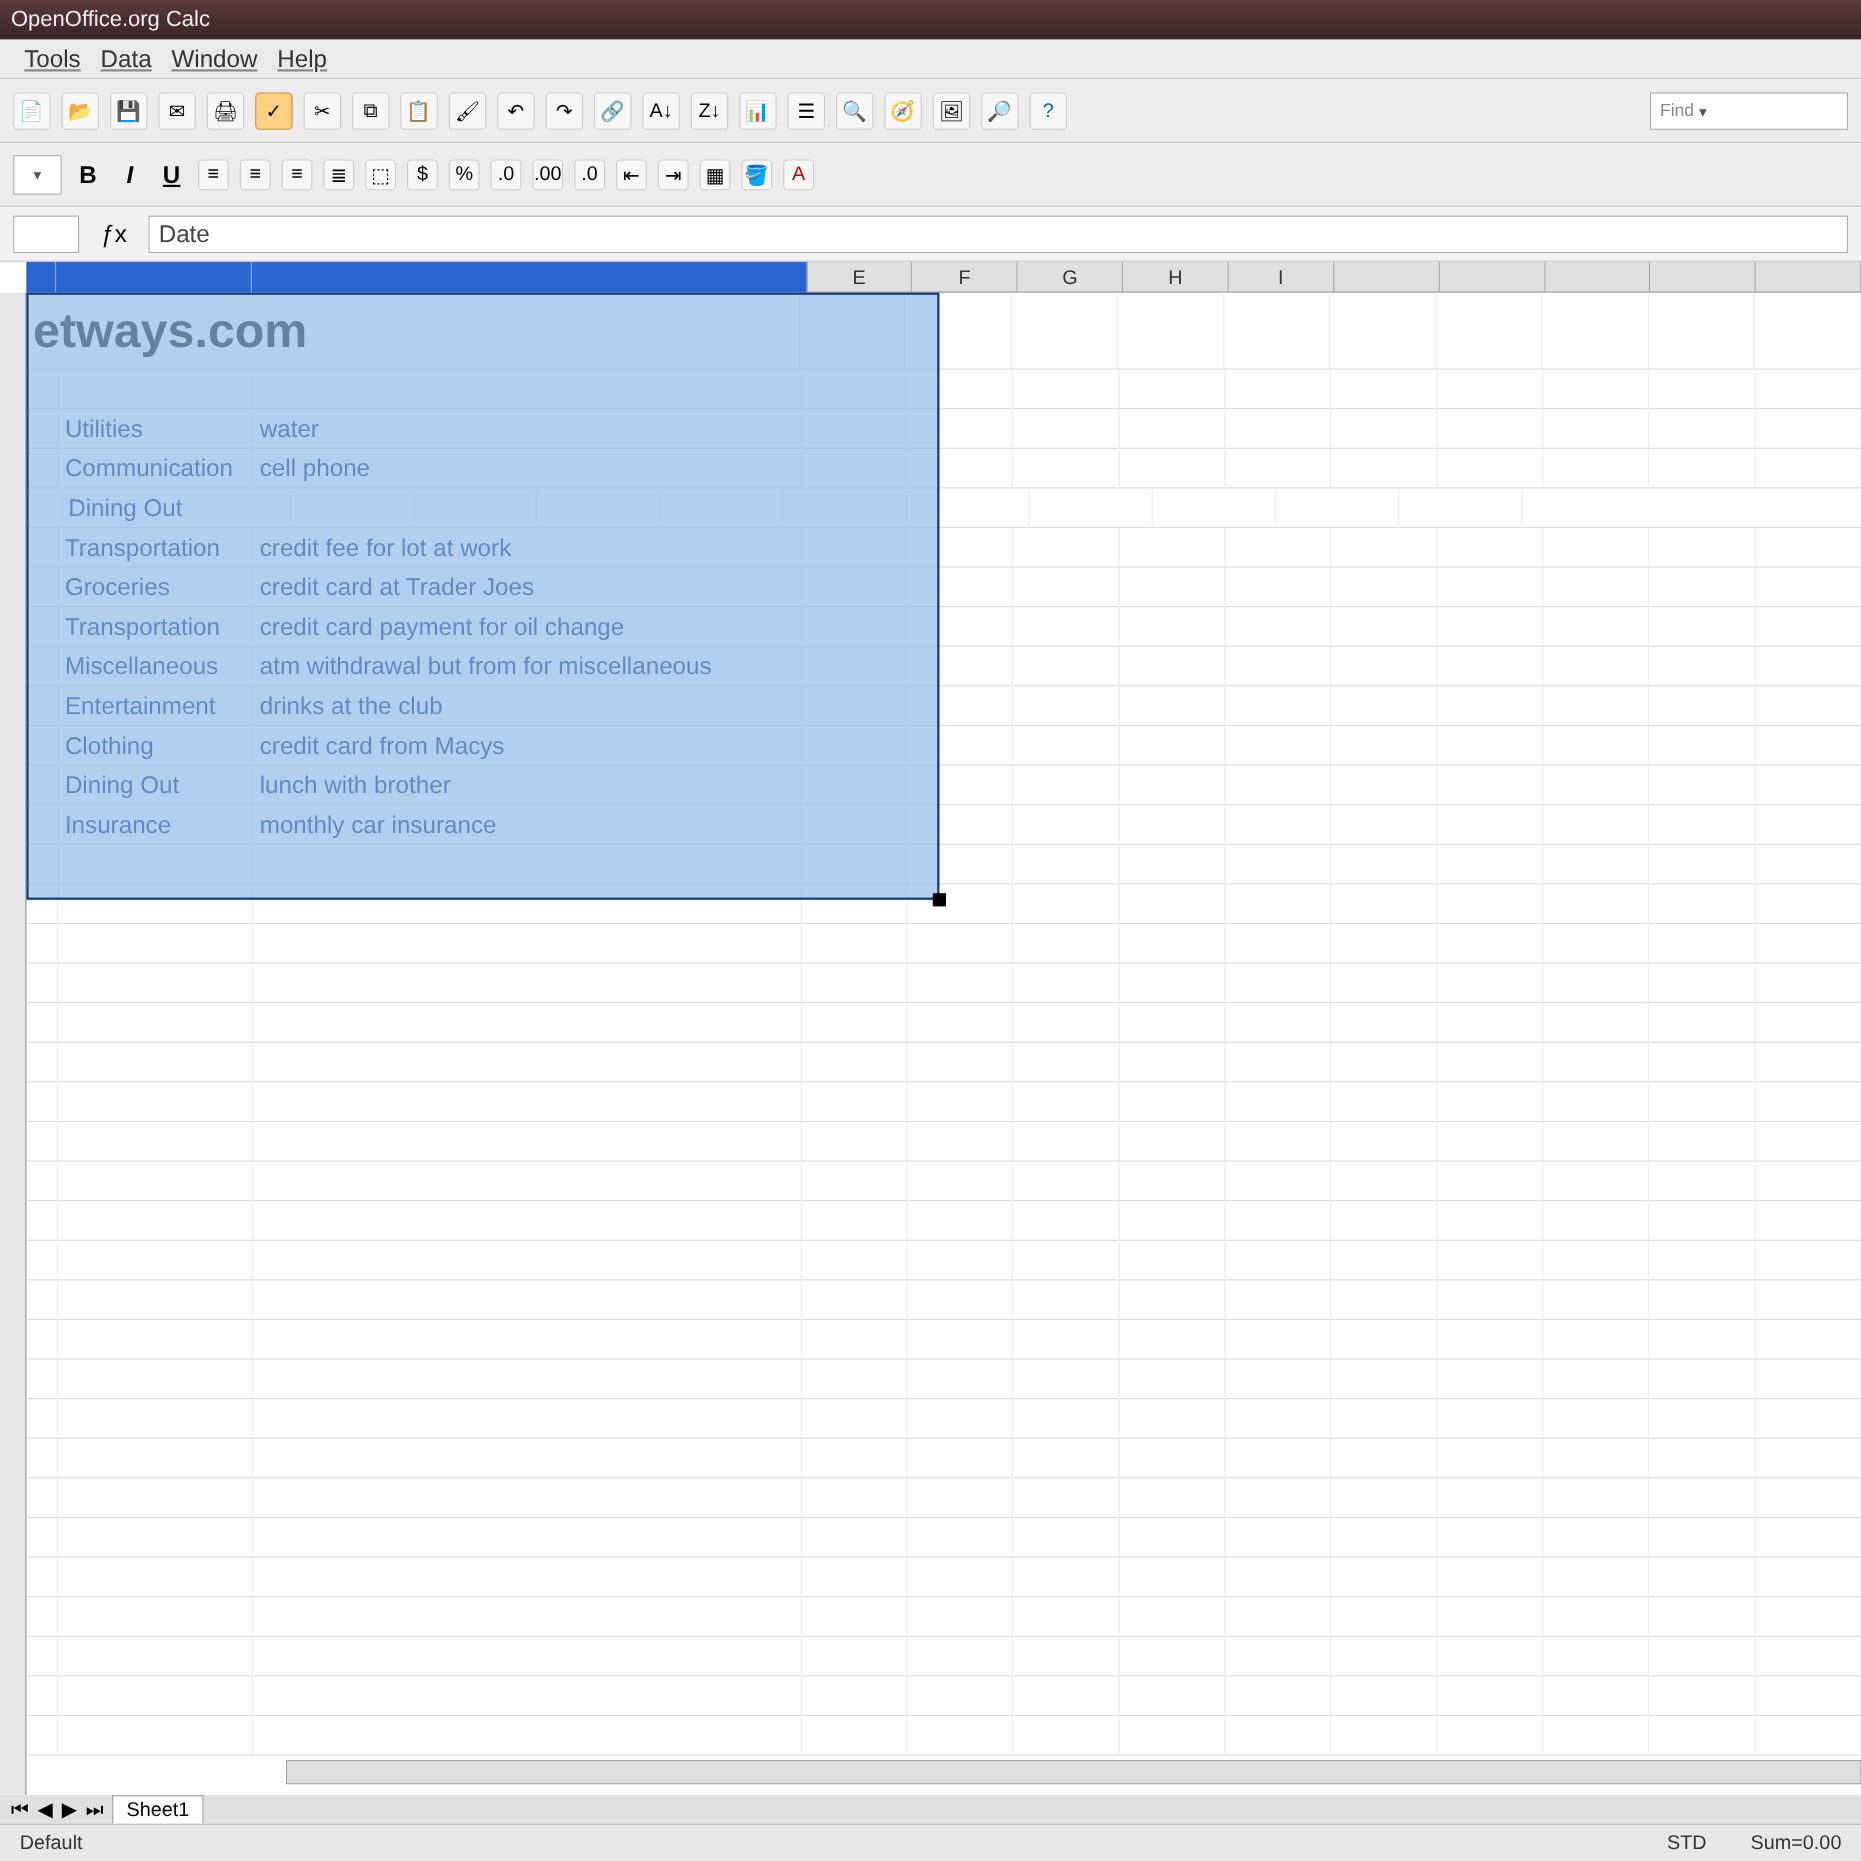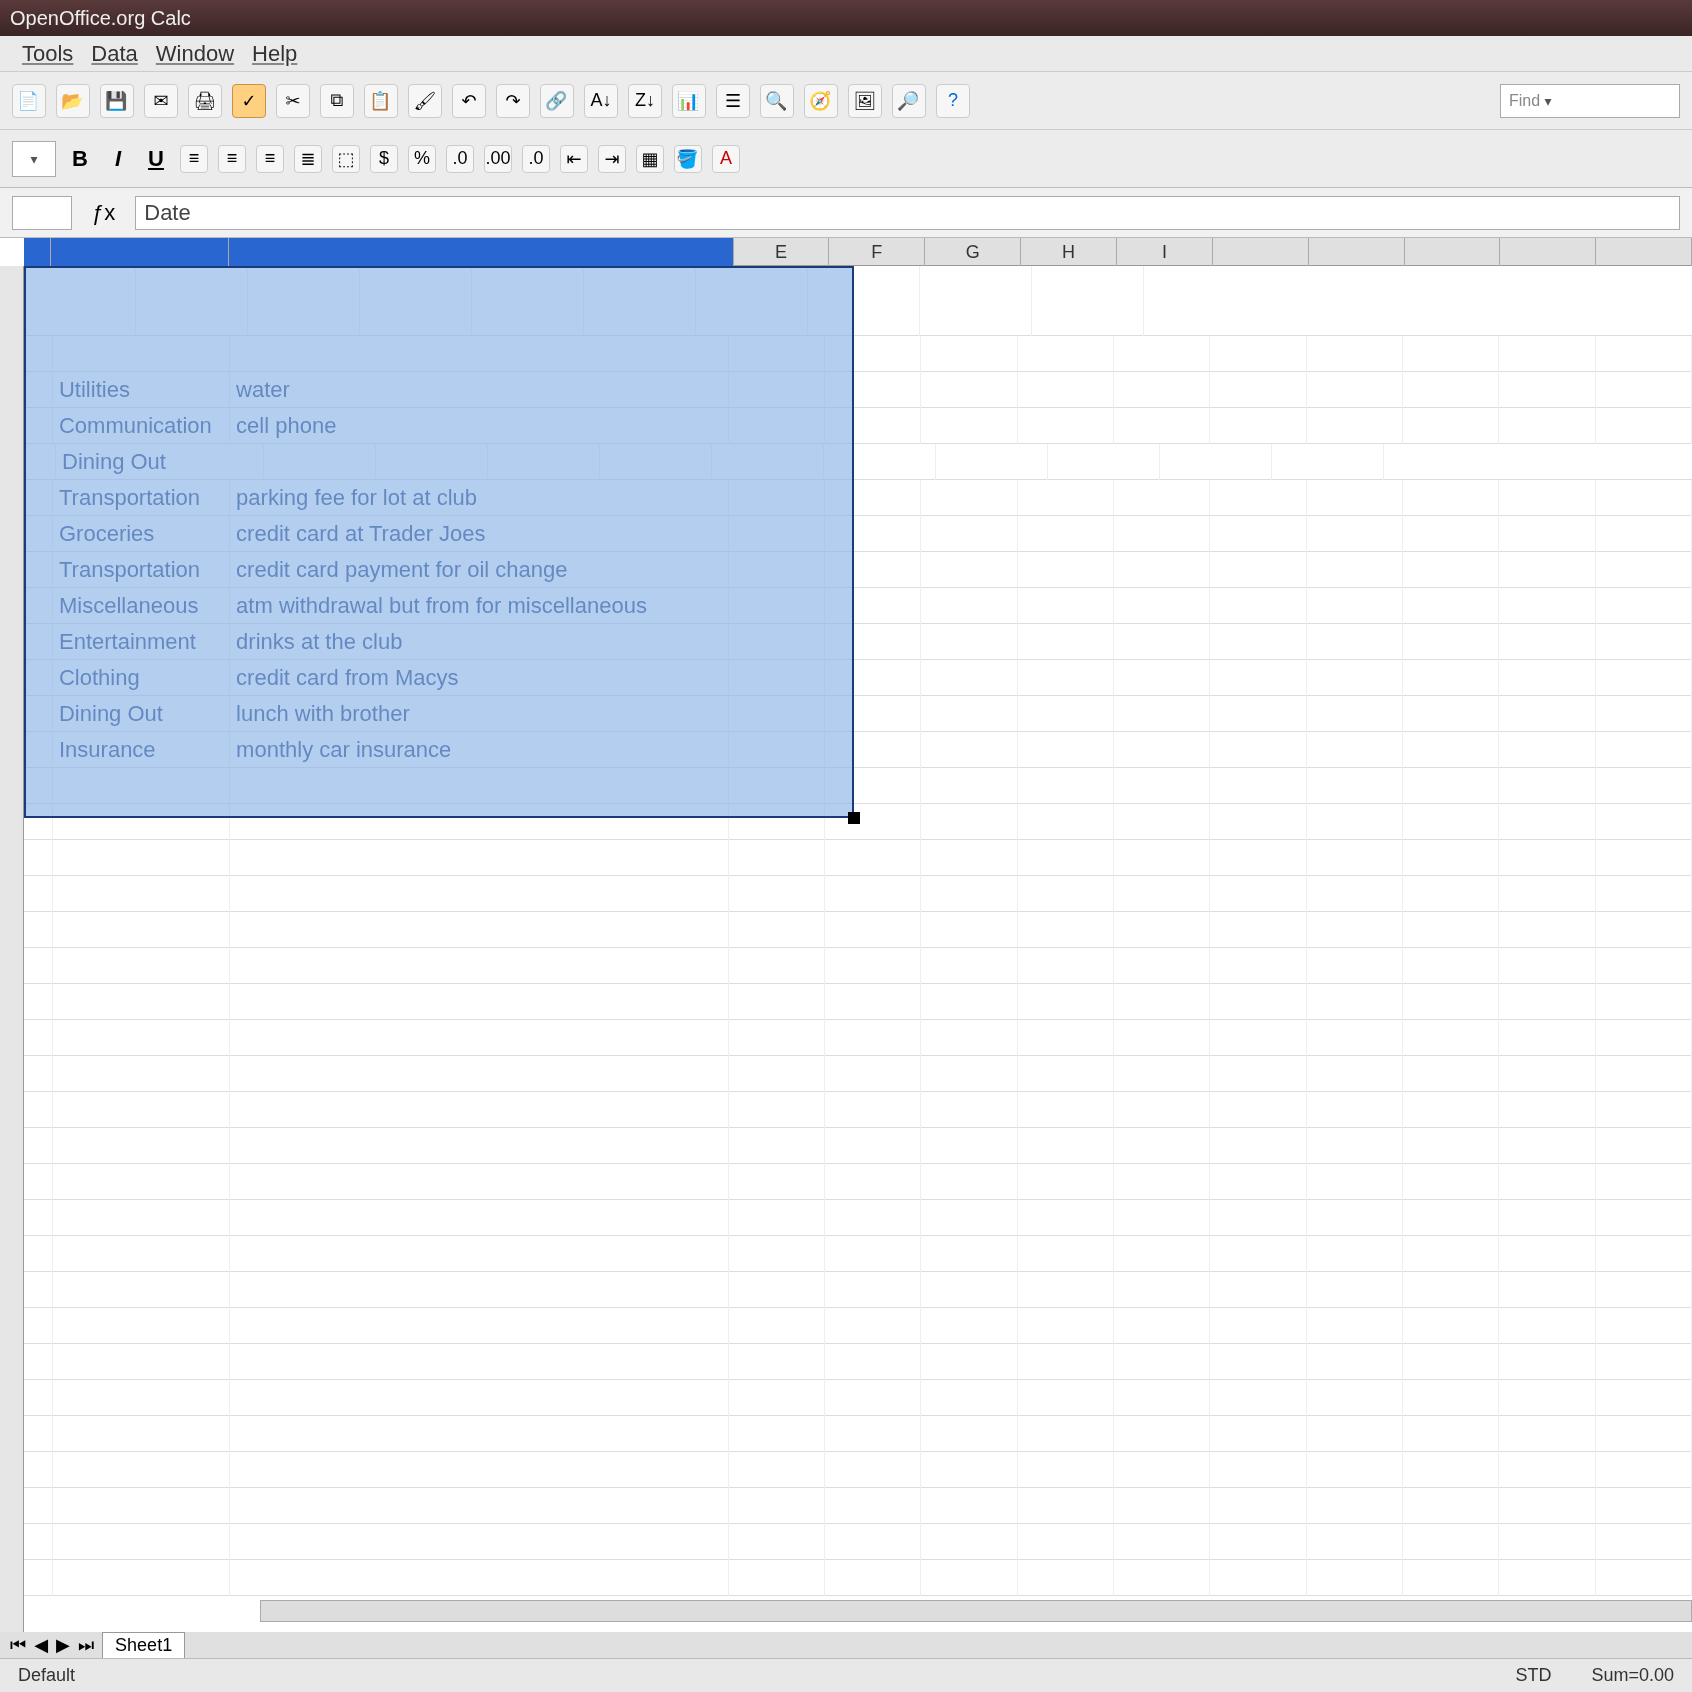--- a/index.html
+++ b/index.html
@@ -129,20 +129,21 @@
           <div class="colcell" style="width: 112px;"></div>
           <div class="colcell" style="width: 112px;"></div>
           <div class="colcell" style="width: 112px;"></div>
           <div class="colcell" style="width: 112px;"></div>
           <div class="colcell" style="width: 112px;"></div>
         </div>
       <div class="rowhdrs"></div>
 
       <div class="grid" id="grid">
           <div class="gridrow" style="height: 70px;">
+            <div class="gridcell  titlecell" style="width: 830px; height: 70px; line-height: 70px;">etways.com</div>
             <div class="gridcell " style="width: 112px; height: 70px; line-height: 70px;"></div>
             <div class="gridcell " style="width: 112px; height: 70px; line-height: 70px;"></div>
             <div class="gridcell " style="width: 112px; height: 70px; line-height: 70px;"></div>
             <div class="gridcell " style="width: 112px; height: 70px; line-height: 70px;"></div>
             <div class="gridcell " style="width: 112px; height: 70px; line-height: 70px;"></div>
             <div class="gridcell " style="width: 112px; height: 70px; line-height: 70px;"></div>
             <div class="gridcell " style="width: 112px; height: 70px; line-height: 70px;"></div>
             <div class="gridcell " style="width: 112px; height: 70px; line-height: 70px;"></div>
             <div class="gridcell " style="width: 112px; height: 70px; line-height: 70px;"></div>
             <div class="gridcell " style="width: 112px; height: 70px; line-height: 70px;"></div>
@@ -202,21 +203,21 @@
             <div class="gridcell datatxt" style="width: 112px;"></div>
             <div class="gridcell datatxt" style="width: 112px;"></div>
             <div class="gridcell datatxt" style="width: 112px;"></div>
             <div class="gridcell datatxt" style="width: 112px;"></div>
             <div class="gridcell datatxt" style="width: 112px;"></div>
             <div class="gridcell datatxt" style="width: 112px;"></div>
           </div>
           <div class="gridrow">
             <div class="gridcell datatxt" style="width: 32px;"></div>
             <div class="gridcell datatxt" style="width: 208px;">Transportation</div>
-            <div class="gridcell datatxt" style="width: 590px;">parking fee for lot at club</div>
+            <div class="gridcell datatxt" style="width: 590px;">credit fee for lot at work</div>
             <div class="gridcell datatxt" style="width: 112px;"></div>
             <div class="gridcell datatxt" style="width: 112px;"></div>
             <div class="gridcell datatxt" style="width: 112px;"></div>
             <div class="gridcell datatxt" style="width: 112px;"></div>
             <div class="gridcell datatxt" style="width: 112px;"></div>
             <div class="gridcell datatxt" style="width: 112px;"></div>
             <div class="gridcell datatxt" style="width: 112px;"></div>
             <div class="gridcell datatxt" style="width: 112px;"></div>
             <div class="gridcell datatxt" style="width: 112px;"></div>
             <div class="gridcell datatxt" style="width: 112px;"></div>

